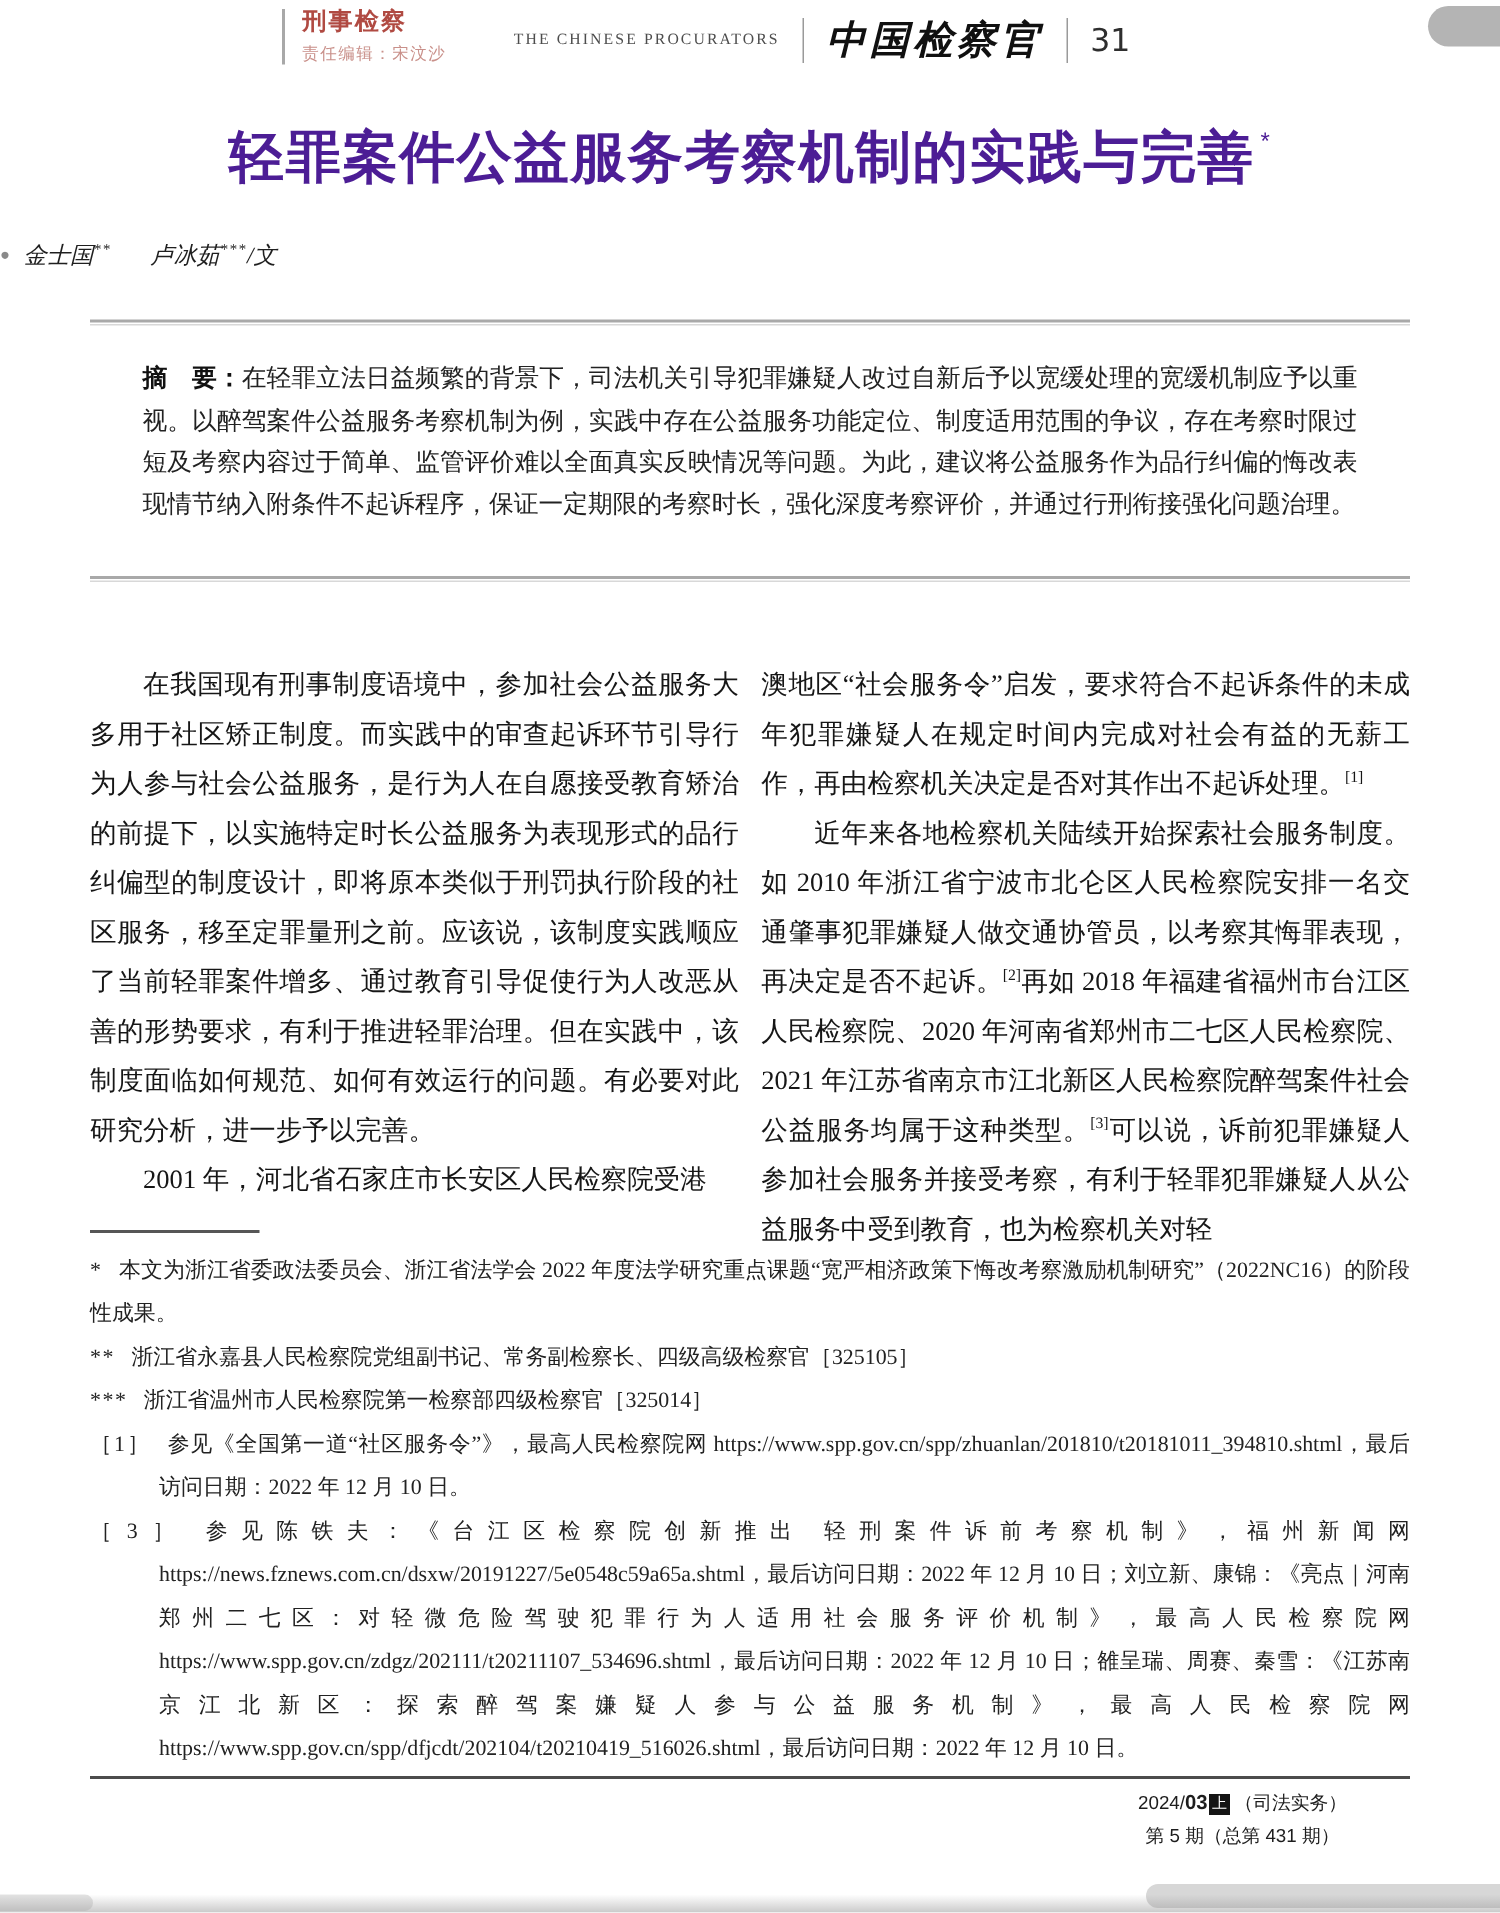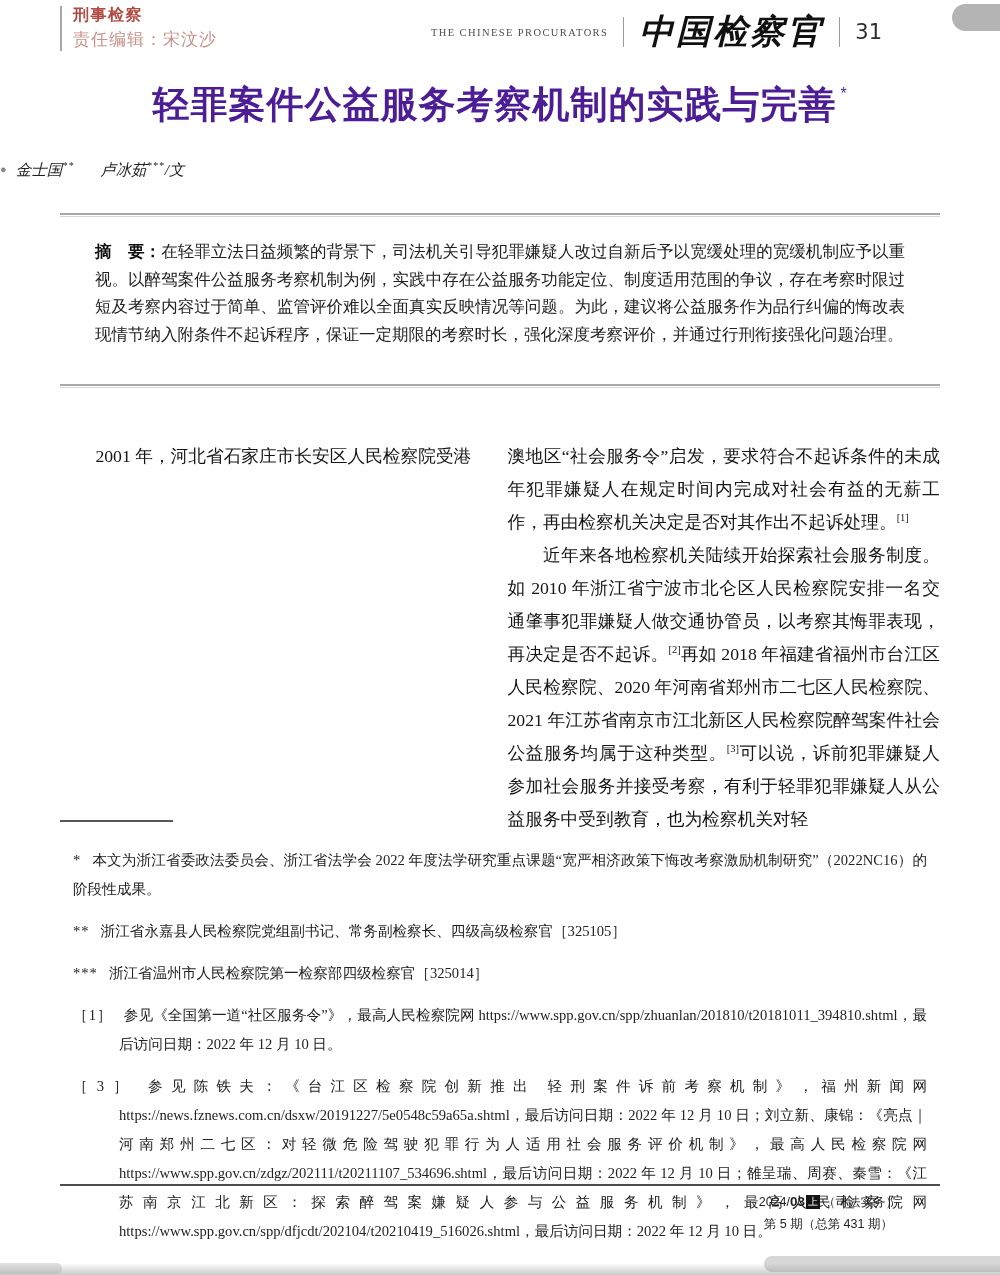--- a/index.html
+++ b/index.html
@@ -1,28 +1,28 @@
 <!DOCTYPE html>
 <html lang="zh"><head>
 <meta charset="utf-8">
 <style>
   html,body{margin:0;padding:0;background:#ededed;}
   .page{position:relative;width:1000px;height:1275px;margin:0 auto;background:#ffffff;
         font-family:"Liberation Serif","DejaVu Serif",serif;color:#1c1c1c;overflow:hidden;}
 
   
-  .hdr{position:absolute;top:6px;left:60px;right:60px;display:flex;justify-content:space-between;align-items:flex-start;}
+  .hdr{position:absolute;top:6px;left:60px;right:60px;display:flex;justify-content:center;align-items:flex-start;}
   .hdr-left{border-left:2px solid #a8a8a8;padding-left:11px;}
   .section-label{font-family:"Liberation Sans",sans-serif;font-size:16px;font-weight:600;
                  color:#b04a42;letter-spacing:1.5px;line-height:18px;}
-  .editor-line{font-size:17px;color:#c9908a;margin-top:4px;letter-spacing:1px;}
+  .editor-line{font-size:11px;color:#c9908a;margin-top:4px;letter-spacing:1px;}
   .hdr-right{display:flex;align-items:center;gap:15px;margin-top:3px;padding-right:58px;margin-left:45px;}
   .journal-en{font-size:10.5px;color:#4d4d4d;letter-spacing:1.4px;}
   .vdiv{width:1px;height:30px;background:#9a9a9a;}
-  .journal-cn{font-size:34px;font-weight:bold;font-style:italic;color:#101010;letter-spacing:3px;
+  .journal-cn{font-size:26px;font-weight:bold;font-style:italic;color:#101010;letter-spacing:3px;
               font-family:Liberation Serif, serif;}
   .page-num{font-size:21px;color:#2e2e2e;font-family:"DejaVu Sans",sans-serif;}
   .thumb-tab{position:absolute;top:-2px;right:-60px;width:48px;height:27px;background:#b4b4b4;
              border-radius:14px 0 0 14px;}
 
   
   .title{margin:0;position:absolute;top:80px;left:0;width:100%;text-align:center;
          font-family:"Liberation Sans",sans-serif;font-weight:700;font-size:37px;
          letter-spacing:1px;color:#4c1d95;}
   .title sup{font-size:16px;font-weight:400;vertical-align:18px;margin-left:4px;}
@@ -50,21 +50,21 @@
   .col p{margin:0;}
   .col h3{margin:0;font-size:17.5px;line-height:33px;font-family:"Liberation Sans",sans-serif;
           font-weight:700;color:#0e0e0e;}
   .ind{text-indent:2em;}
   .col sup{font-size:10.5px;vertical-align:7px;line-height:0;letter-spacing:0;}
 
   
   .fn-rule{position:absolute;top:820px;left:60px;width:113px;border-top:2px solid #565656;}
   .footnotes{position:absolute;top:833px;left:60px;right:60px;font-size:14.6px;line-height:29px;
              text-align:justify;color:#222;}
-  .fn-item{margin:13px;}
+  .fn-item{margin:0;}
   .fn-item.hang{padding-left:46px;text-indent:-46px;}
   .fn-marker{margin-right:11px;letter-spacing:1px;}
 
   
   .bottom-rule{position:absolute;top:1184px;left:60px;right:60px;border-top:2px solid #4c4c4c;}
   .pfooter{position:absolute;top:1194px;right:102px;text-align:center;
            font-family:"Liberation Sans",sans-serif;font-size:12.5px;color:#1d1d1d;}
   .f-line1 .month{font-weight:700;font-size:13.5px;}
   .f-tag{display:inline-block;background:#141414;color:#fff;font-size:10px;line-height:12px;
          padding:1px 2px;margin:0 3px 0 1px;vertical-align:1px;}
@@ -107,20 +107,21 @@
   <div class="dbl-rule rule-1"></div>
 
   <section class="abstract">
     <p><span class="abs-label">摘　要：</span><span>在轻罪立法日益频繁的背景下，司法机关引导犯罪嫌疑人改过自新后予以宽缓处理的宽缓机制应予以重视。以醉驾案件公益服务考察机制为例，实践中存在公益服务功能定位、制度适用范围的争议，存在考察时限过短及考察内容过于简单、监管评价难以全面真实反映情况等问题。为此，建议将公益服务作为品行纠偏的悔改表现情节纳入附条件不起诉程序，保证一定期限的考察时长，强化深度考察评价，并通过行刑衔接强化问题治理。</span></p>
   </section>
 
   <div class="dbl-rule rule-2"></div>
 
   <section class="columns">
     <div class="col" id="col-left">
+        <p class="ind"><span>在我国现有刑事制度语境中，参加社会公益服务大多用于社区矫正制度。而实践中的审查起诉环节引导行为人参与社会公益服务，是行为人在自愿接受教育矫治的前提下，以实施特定时长公益服务为表现形式的品行纠偏型的制度设计，即将原本类似于刑罚执行阶段的社区服务，移至定罪量刑之前。应该说，该制度实践顺应了当前轻罪案件增多、通过教育引导促使行为人改恶从善的形势要求，有利于推进轻罪治理。但在实践中，该制度面临如何规范、如何有效运行的问题。有必要对此研究分析，进一步予以完善。</span></p>
         <p class="ind"><span>2001 年，河北省石家庄市长安区人民检察院受港</span></p>
       </div>
     <div class="col" id="col-right">
         <p><span>澳地区“社会服务令”启发，要求符合不起诉条件的未成年犯罪嫌疑人在规定时间内完成对社会有益的无薪工作，再由检察机关决定是否对其作出不起诉处理。</span><sup>[1]</sup></p>
         <p class="ind"><span>近年来各地检察机关陆续开始探索社会服务制度。如 2010 年浙江省宁波市北仑区人民检察院安排一名交通肇事犯罪嫌疑人做交通协管员，以考察其悔罪表现，再决定是否不起诉。</span><sup>[2]</sup><span>再如 2018 年福建省福州市台江区人民检察院、2020 年河南省郑州市二七区人民检察院、2021 年江苏省南京市江北新区人民检察院醉驾案件社会公益服务均属于这种类型。</span><sup>[3]</sup><span>可以说，诉前犯罪嫌疑人参加社会服务并接受考察，有利于轻罪犯罪嫌疑人从公益服务中受到教育，也为检察机关对轻</span></p>
       </div>
   </section>
 
   <div class="fn-rule"></div>
   <section class="footnotes" id="footnotes">

